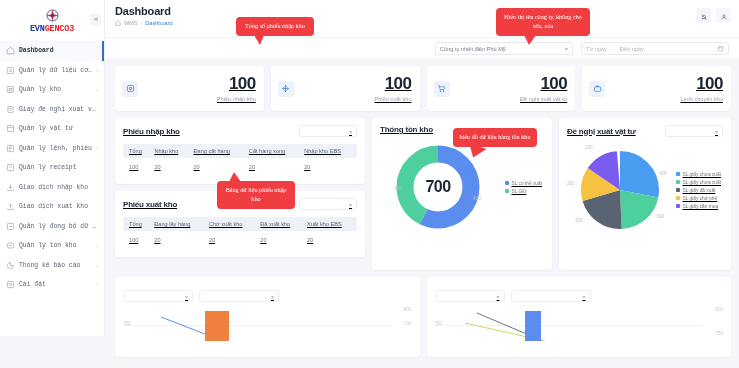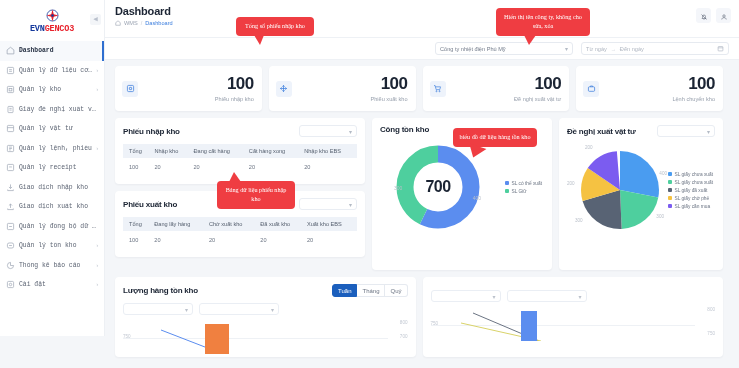--- a/index.html
+++ b/index.html
@@ -114,21 +114,21 @@
     width: 148px; height: 13px;
     border: 1px solid #e6eaf0; border-radius: 3px;
     background: #fff;
     display: flex; align-items: center;
     padding: 0 4px; gap: 4px;
     font-size: 5.6px; color: #b0b7c2;
   }
   .date-box .arrow { color: #c8cdd6; font-size: 5px; }
   .date-box .cal { margin-left: auto; color: #9aa3b2; }
 
-  .content { padding: 6px 16px 0 10px; }
+  .content { padding: 6px 8px 0 10px; text-decoration: underline; }
 
   
   .stats { display: flex; gap: 7px; }
   .stat-card {
     flex: 1 1 0; height: 45px;
     background: #fff; border-radius: 4px;
     box-shadow: 0 1px 2px rgba(30,40,60,.05);
     display: flex; align-items: center;
     padding: 0 8px 0 7px;
     position: relative;
@@ -552,21 +552,21 @@
                 <td>20</td>
                 <td>20</td>
               </tr>
                 </tbody>
             </table>
           </div>
         </div>
 
         <div class="col-mid panel" style="height:152px;">
           <div class="panel-head">
-            <div class="panel-title">Công tồn kho</div>
+            <div class="panel-title">Thống tồn kho</div>
           </div>
           <div class="chart-area">
             <div class="donut-wrap">
               <svg width="92" height="92" viewBox="0 0 92 92">
                 <circle cx="46" cy="46" r="33" fill="none" stroke="#5b8def" stroke-width="17" stroke-dasharray="118.5 207.3" stroke-dashoffset="0" transform="rotate(-90 46 46)"></circle>
                 <circle cx="46" cy="46" r="33" fill="none" stroke="#4ecf9e" stroke-width="17" stroke-dasharray="88.9 207.3" stroke-dashoffset="-118.5" transform="rotate(-90 46 46)"></circle>
               </svg>
               <div class="donut-center">700</div>
               <div class="donut-lbl" style="left:2px;top:44px;">300</div>
               <div class="donut-lbl" style="right:3px;top:54px;">400</div>
@@ -629,28 +629,20 @@
                   <span class="legend-dot" style="background:#7b5cf0"></span>
                   <span>SL giấy cần mua</span>
                 </div>
             </div>
           </div>
         </div>
       </div>
 
       <div class="bottom">
         <div class="bpanel">
-          <div class="panel-head">
-            <div class="panel-title">Lượng hàng tồn kho</div>
-            <div class="seg">
-              <div class="seg-btn on">Tuần</div>
-              <div class="seg-btn">Tháng</div>
-              <div class="seg-btn">Quý</div>
-            </div>
-          </div>
           <div class="bsel-row">
             <div class="bsel w1">
                 <span>▾</span>
               </div>
             <div class="bsel w2">
                 <span>▾</span>
               </div>
           </div>
           <div class="bchart">
             <div class="ytick" style="top:0;">800</div>

